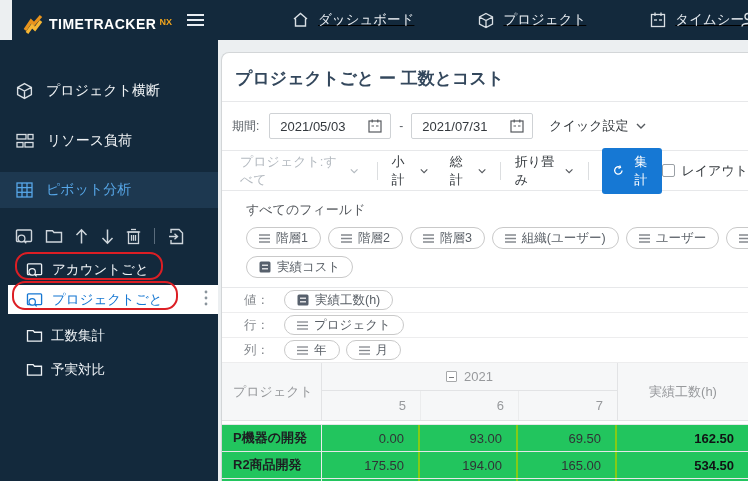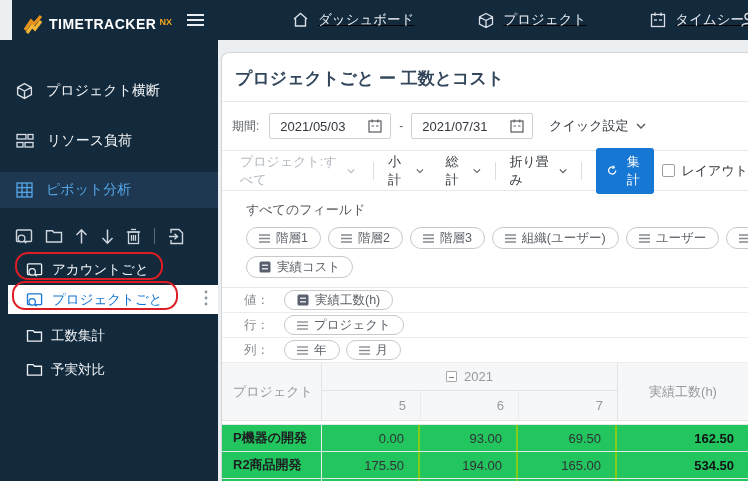--- a/index.html
+++ b/index.html
@@ -55,21 +55,21 @@
   .dash { margin:0 8px; color:#5a6066; font-size:12px; }
   .quick { display:flex; align-items:center; gap:7px; margin-left:16px; font-size:13px; color:#33383d; cursor:pointer; }
 
   .row-toolbar { height:39px; display:flex; align-items:center; padding-left:18px; }
   .tb-disabled { display:flex; align-items:center; gap:7px; color:#b4bac0; font-size:13px; cursor:default; }
   .tb-item { display:flex; align-items:center; gap:7px; color:#33383d; font-size:13px; cursor:pointer; }
   .tb-sep { width:1px; height:18px; background:#dcdee0; margin:0 14px; }
   .mr22 { margin-right:22px; }
   .agg-btn { display:flex; align-items:center; gap:6px; background:#1678d4; color:#fff; border:none;
     border-radius:3px; font-size:13px; padding:5px 11px; cursor:pointer; font-family:inherit; }
-  .layout-chk { display:flex; align-items:center; gap:6px; margin-left:8px; cursor:pointer; white-space:nowrap; }
+  .layout-chk { display:flex; align-items:center; gap:6px; margin-left:0; cursor:pointer; white-space:nowrap; }
   .chk-box { width:13px; height:13px; border:1.5px solid #9aa0a6; border-radius:2px; background:#fff; }
   .layout-chk span { font-size:13px; color:#33383d; }
 
   .fields { padding:7px 0 9px 24px; }
   .fields-head { font-size:13px; color:#55595e; margin:3px 0 8px 0; }
   .chip-row { display:flex; gap:7px; }
   .chip-row2 { margin-top:7px; }
   .chip { display:inline-flex; align-items:center; gap:6px; height:22px; padding:0 12px;
     border:1px solid #c9c9c9; border-radius:12px; background:#fff; font-size:12.5px; color:#595f66;
     cursor:grab; white-space:nowrap; }

